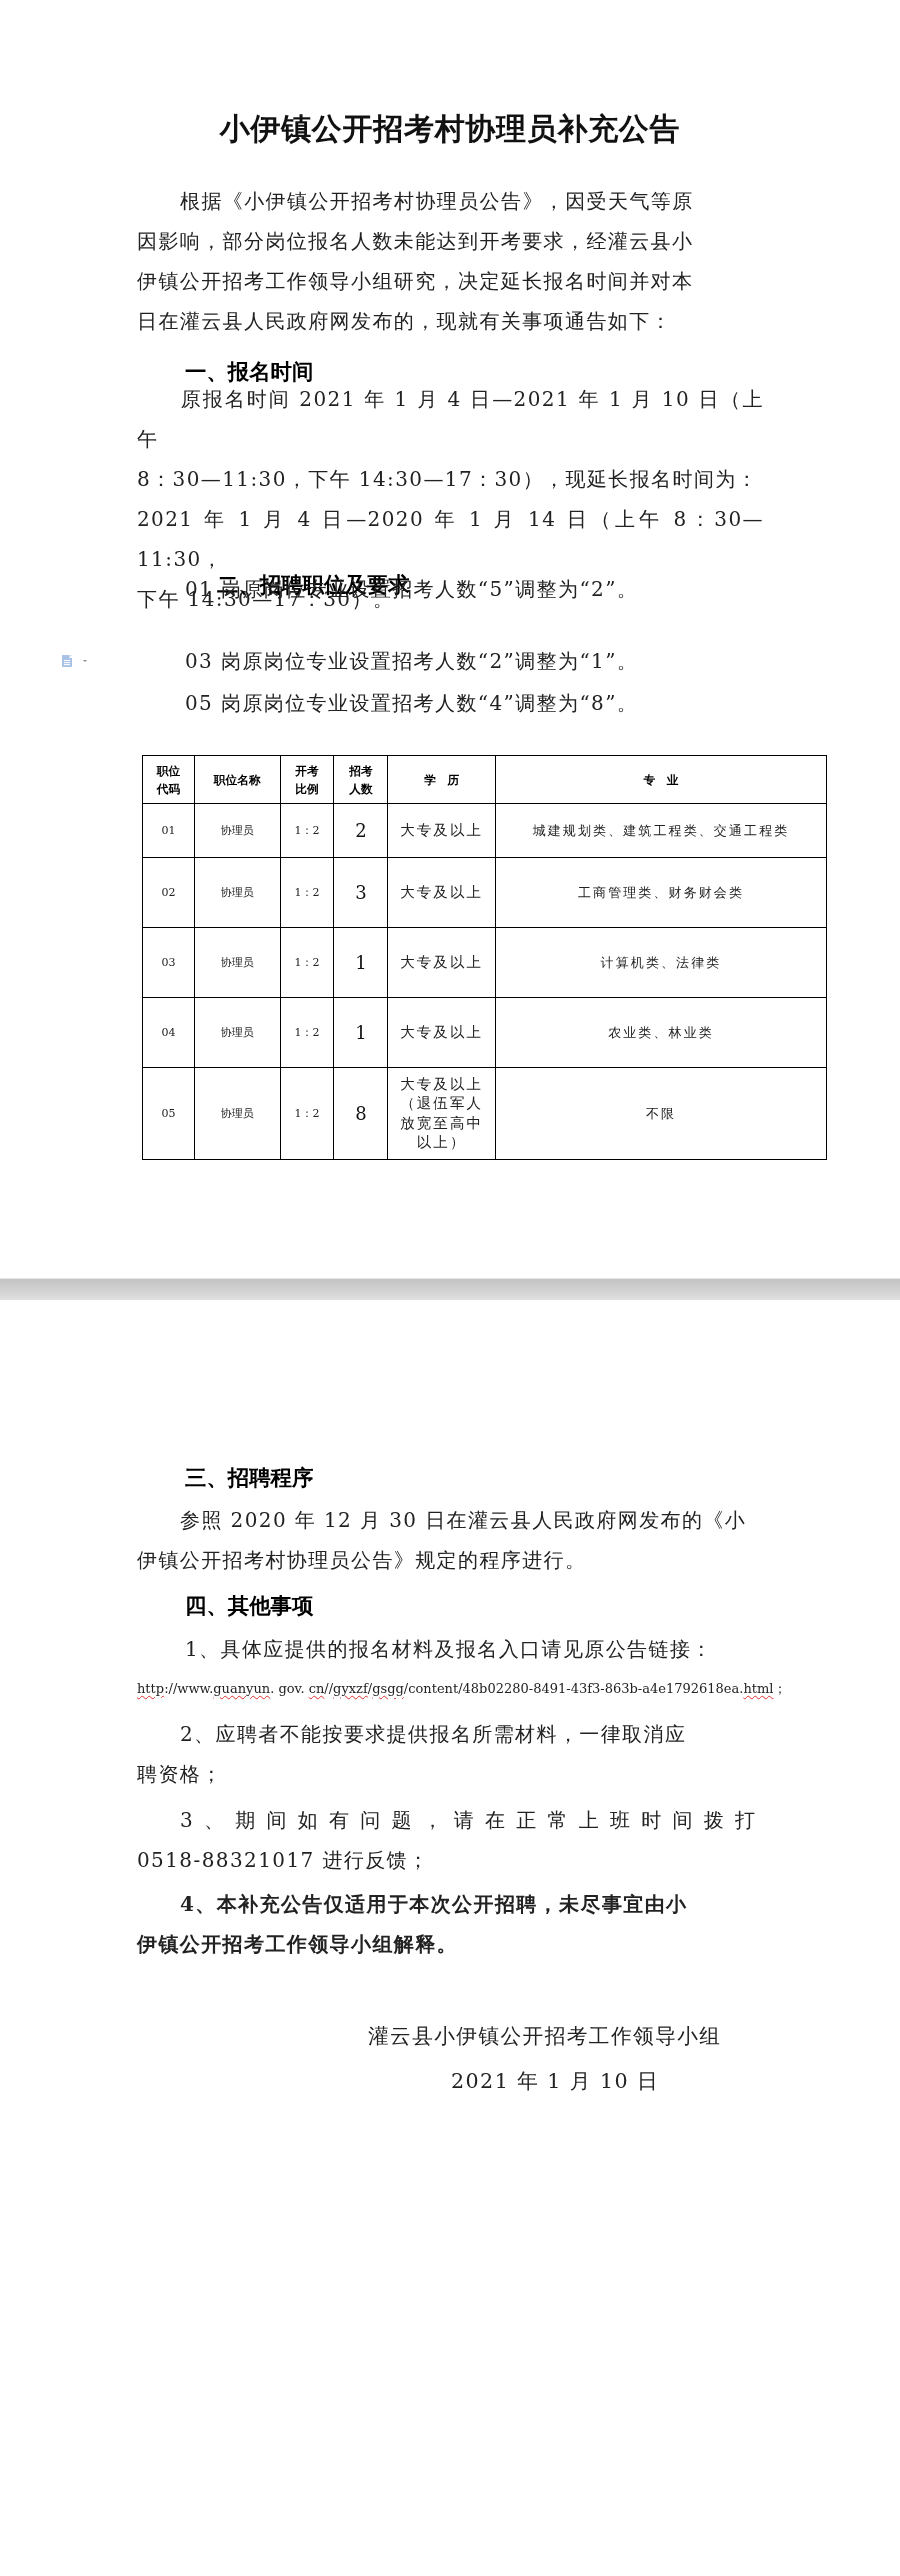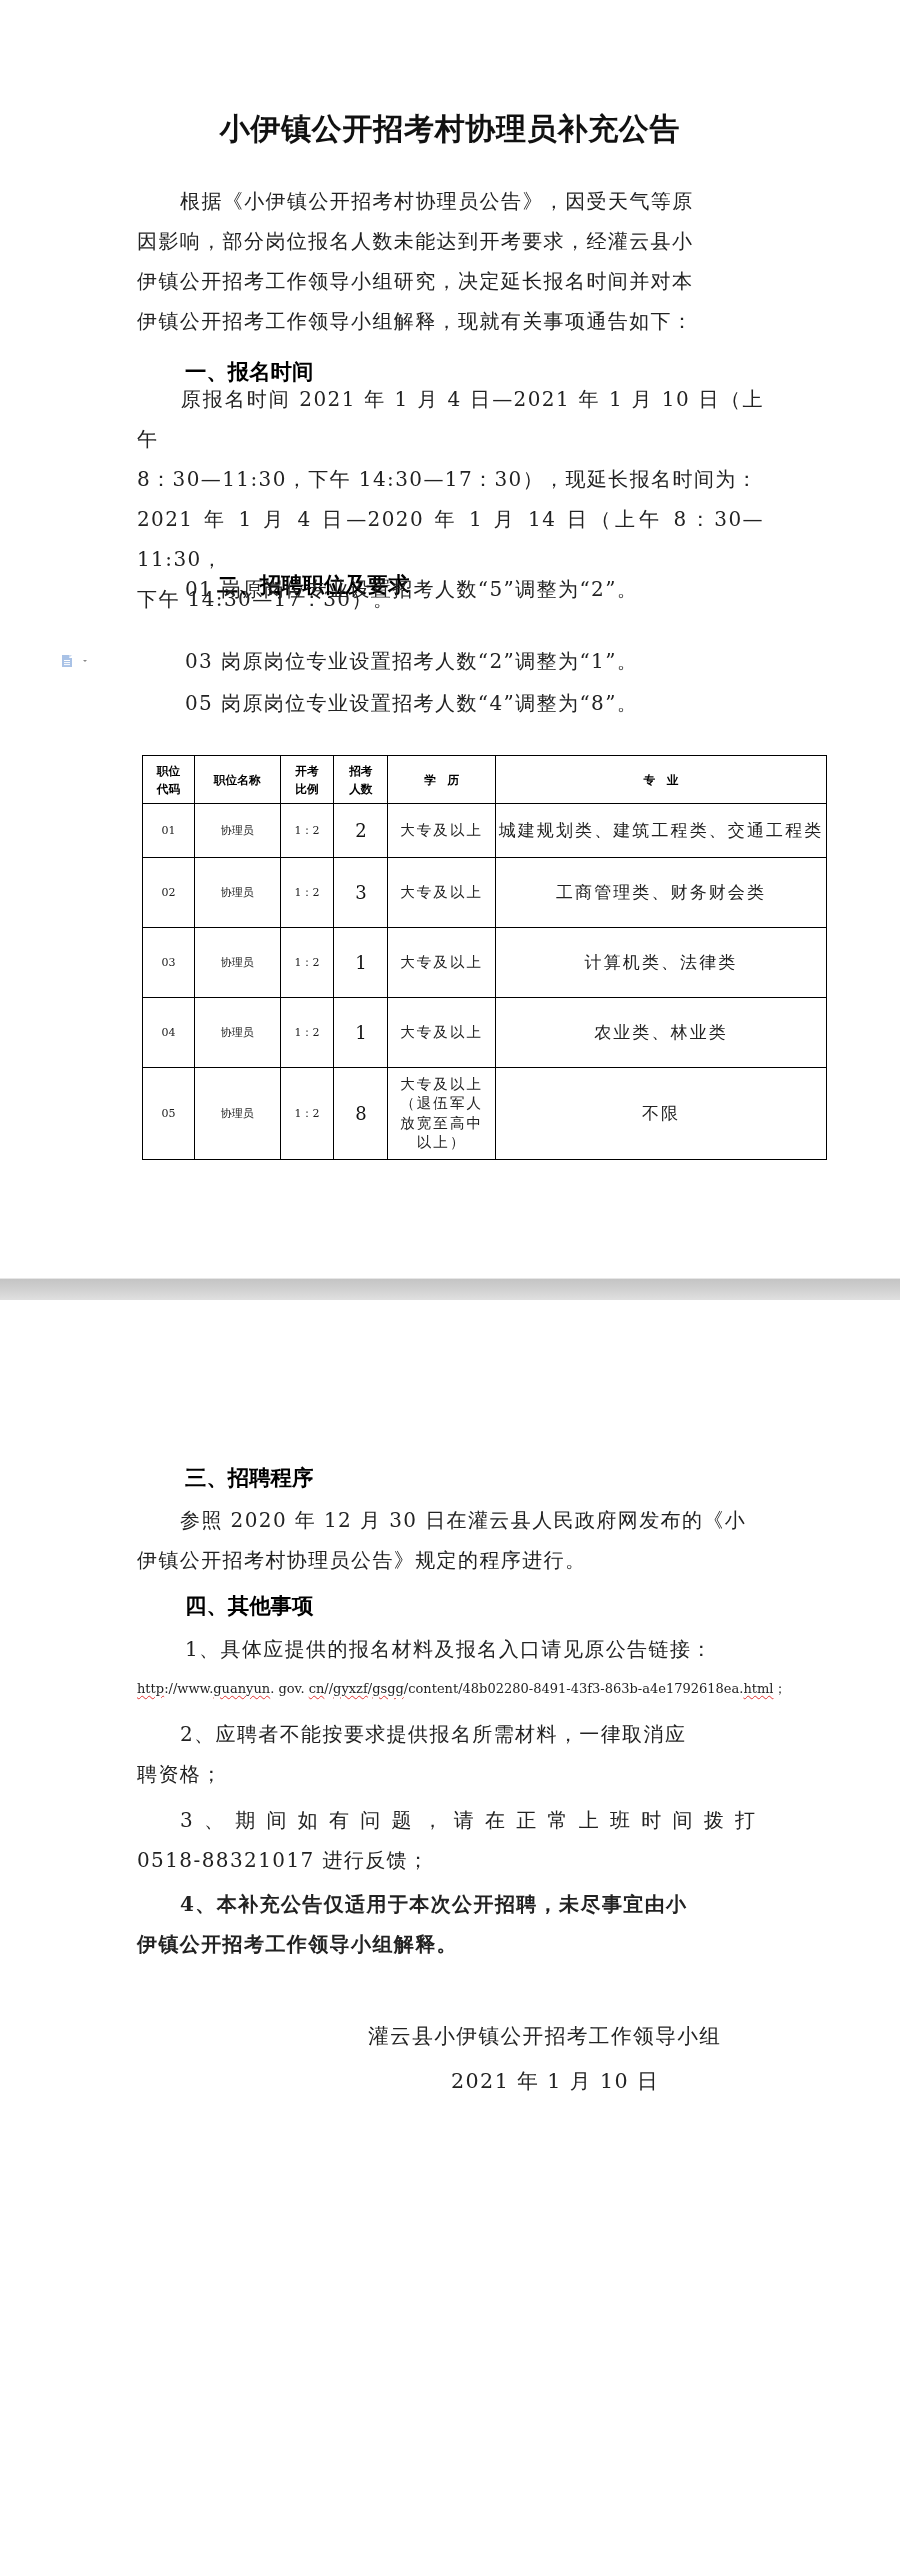--- a/index.html
+++ b/index.html
@@ -20,40 +20,40 @@
   .doc-icon::after { content:""; position:absolute; right:0; top:0; width:0; height:0; border-left:3.4px solid #cfdcf0; border-bottom:3.4px solid #ffffff; }
   .doc-caret { position:absolute; left:83px; top:660px; width:0; height:0;
                border-left:2.1px solid transparent; border-right:2.1px solid transparent; border-top:2.8px solid #888; }
   table.jobs { position:absolute; left:142px; top:755px; width:685px; border-collapse:collapse;
                font-family:"DejaVu Serif","Liberation Serif",serif; }
   table.jobs td, table.jobs th { border:1.4px solid #000; text-align:center; vertical-align:middle; padding:0; }
   table.jobs th { font-family:"DejaVu Sans","Liberation Sans",sans-serif; font-weight:bold; font-size:11.7px; line-height:18px; color:#000; }
   table.jobs td { font-size:11px; color:#222; }
   table.jobs td.num { font-size:18px; color:#111; }
   table.jobs td.edu { font-size:14.5px; letter-spacing:2.1px; line-height:19.3px; padding:0 2.8px; }
-  table.jobs td.major { font-size:17px; letter-spacing:2.1px; }
+  table.jobs td.major { font-size:13px; letter-spacing:2.1px; }
   .page-break { position:absolute; left:0; top:1278px; width:900px; height:21.4px;
                 background:linear-gradient(#c4c4c4, #cfcfcf 45%, #e0e0e0);
                 border-top:0.7px solid #e6e6e6; border-bottom:0.7px solid #ececec; }
   .url { position:absolute; left:137px; top:1680px; font-family:"DejaVu Serif","Liberation Serif",serif;
          font-size:13px; color:#222; white-space:nowrap; }
   .url .sq { text-decoration:underline wavy #e03030; text-decoration-thickness:0.7px; text-underline-offset:2.1px; }
   .sign { position:absolute; font-size:20.7px; color:#222; white-space:nowrap; letter-spacing:1.4px; }
 </style>
 </head>
 <body>
 
 <div class="page" style="top:0;height:1278px;">
   <div class="abs title">小伊镇公开招考村协理员补充公告</div>
 
   <div class="para" style="top:181px;">
     <div><span class="indent"></span><span>根据《小伊镇公开招考村协理员公告》，因受天气等原</span></div>
     <div>因影响，部分岗位报名人数未能达到开考要求，经灌云县小</div>
     <div>伊镇公开招考工作领导小组研究，决定延长报名时间并对本</div>
-    <div>伊镇公开招考工作领导小组解释，现就有关事项通告如下：</div>
+    <div>日在灌云县人民政府网发布的，现就有关事项通告如下：</div>
   </div>
 
   <div class="heading" style="top:357px;">一、报名时间</div>
   <div class="para" style="top:379px;">
     <div><span class="indent"></span><span>原报名时间 2021 年 1 月 4 日—2021 年 1 月 10 日（上午</span></div>
     <div>8：30—11:30，下午 14:30—17：30），现延长报名时间为：</div>
     <div>2021 年 1 月 4 日—2020 年 1 月 14 日（上午 8：30—11:30，</div>
     <div>下午 14:30—17：30）。</div>
   </div>
 

